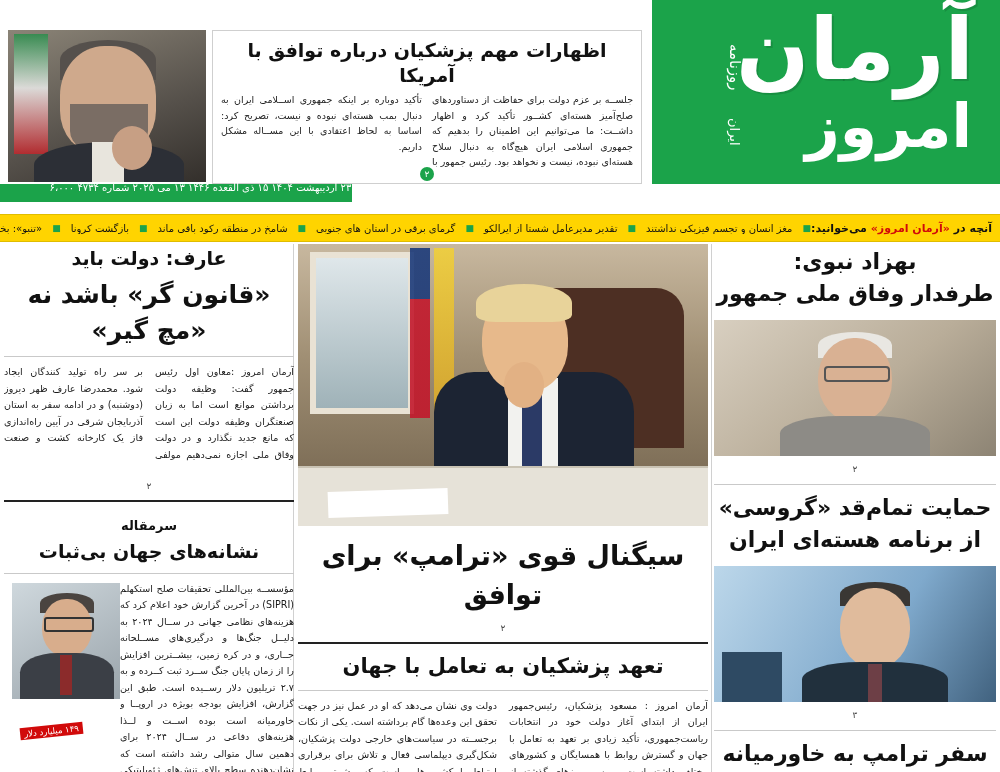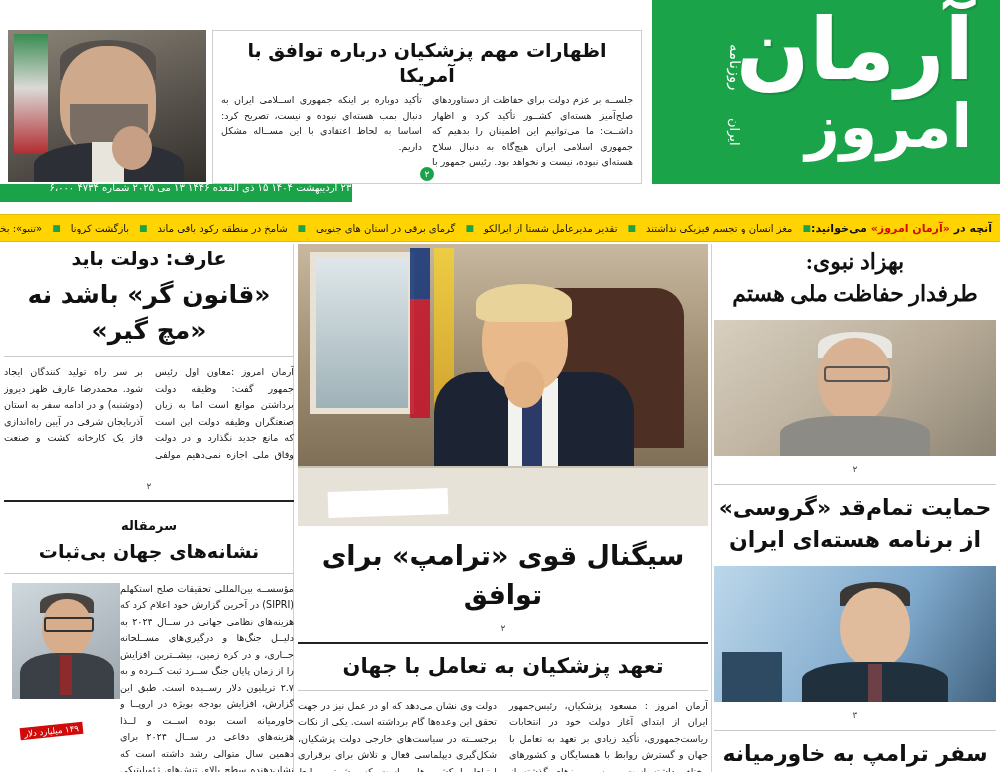--- a/index.html
+++ b/index.html
@@ -146,21 +146,21 @@
 
   .pagenum{
     width:15px;height:15px;border-radius:50%;
     background:#1ba34a;color:#fff;font-size:9px;
     display:flex;align-items:center;justify-content:center;
     margin:6px auto 0 auto;
   }
   .pagenum.flat{background:transparent;color:#444;}
 
   
-  .rc-title{padding-top:2px;font-family:Liberation Serif, serif;}
+  .rc-title{padding-top:2px;}
   .rc-photo{
     width:282px;height:136px;margin-top:10px;overflow:hidden;position:relative;
     background:#cfcfcf;
   }
   .ph-man{position:absolute;inset:0;background:linear-gradient(140deg,#d8cfc0,#b9ad99 55%,#8d8474);}
   .ph-man .face{position:absolute;left:104px;top:18px;width:74px;height:84px;border-radius:48%;background:#d9b193;}
   .ph-man .hair{position:absolute;left:104px;top:12px;width:74px;height:26px;border-radius:50% 50% 0 0;background:#e9e7e2;}
   .ph-man .glass{position:absolute;left:110px;top:46px;width:62px;height:12px;border:2px solid #555;border-radius:4px;}
   .ph-man .body{position:absolute;left:66px;top:96px;width:150px;height:44px;background:#8d8b86;border-radius:40% 40% 0 0;}
 
@@ -278,21 +278,21 @@
 
   <div class="cols">
 
     <div class="vline" style="right:288px;"></div>
     <div class="vline" style="right:706px;"></div>
 
     <div class="col-right">
 
       <div class="rc-title">
         <h2 class="head-a">بهزاد نبوی:</h2>
-        <h2 class="head-a">طرفدار حفاظت ملی هستم</h2>
+        <h2 class="head-a">طرفدار وفاق ملی جمهور</h2>
       </div>
       <div class="rc-photo">
         <div class="ph-man">
             <div class="hair"></div>
             <div class="face"></div>
             <div class="glass"></div>
             <div class="body"></div>
           </div>
       </div>
       <div class="pagenum flat">۲</div>

